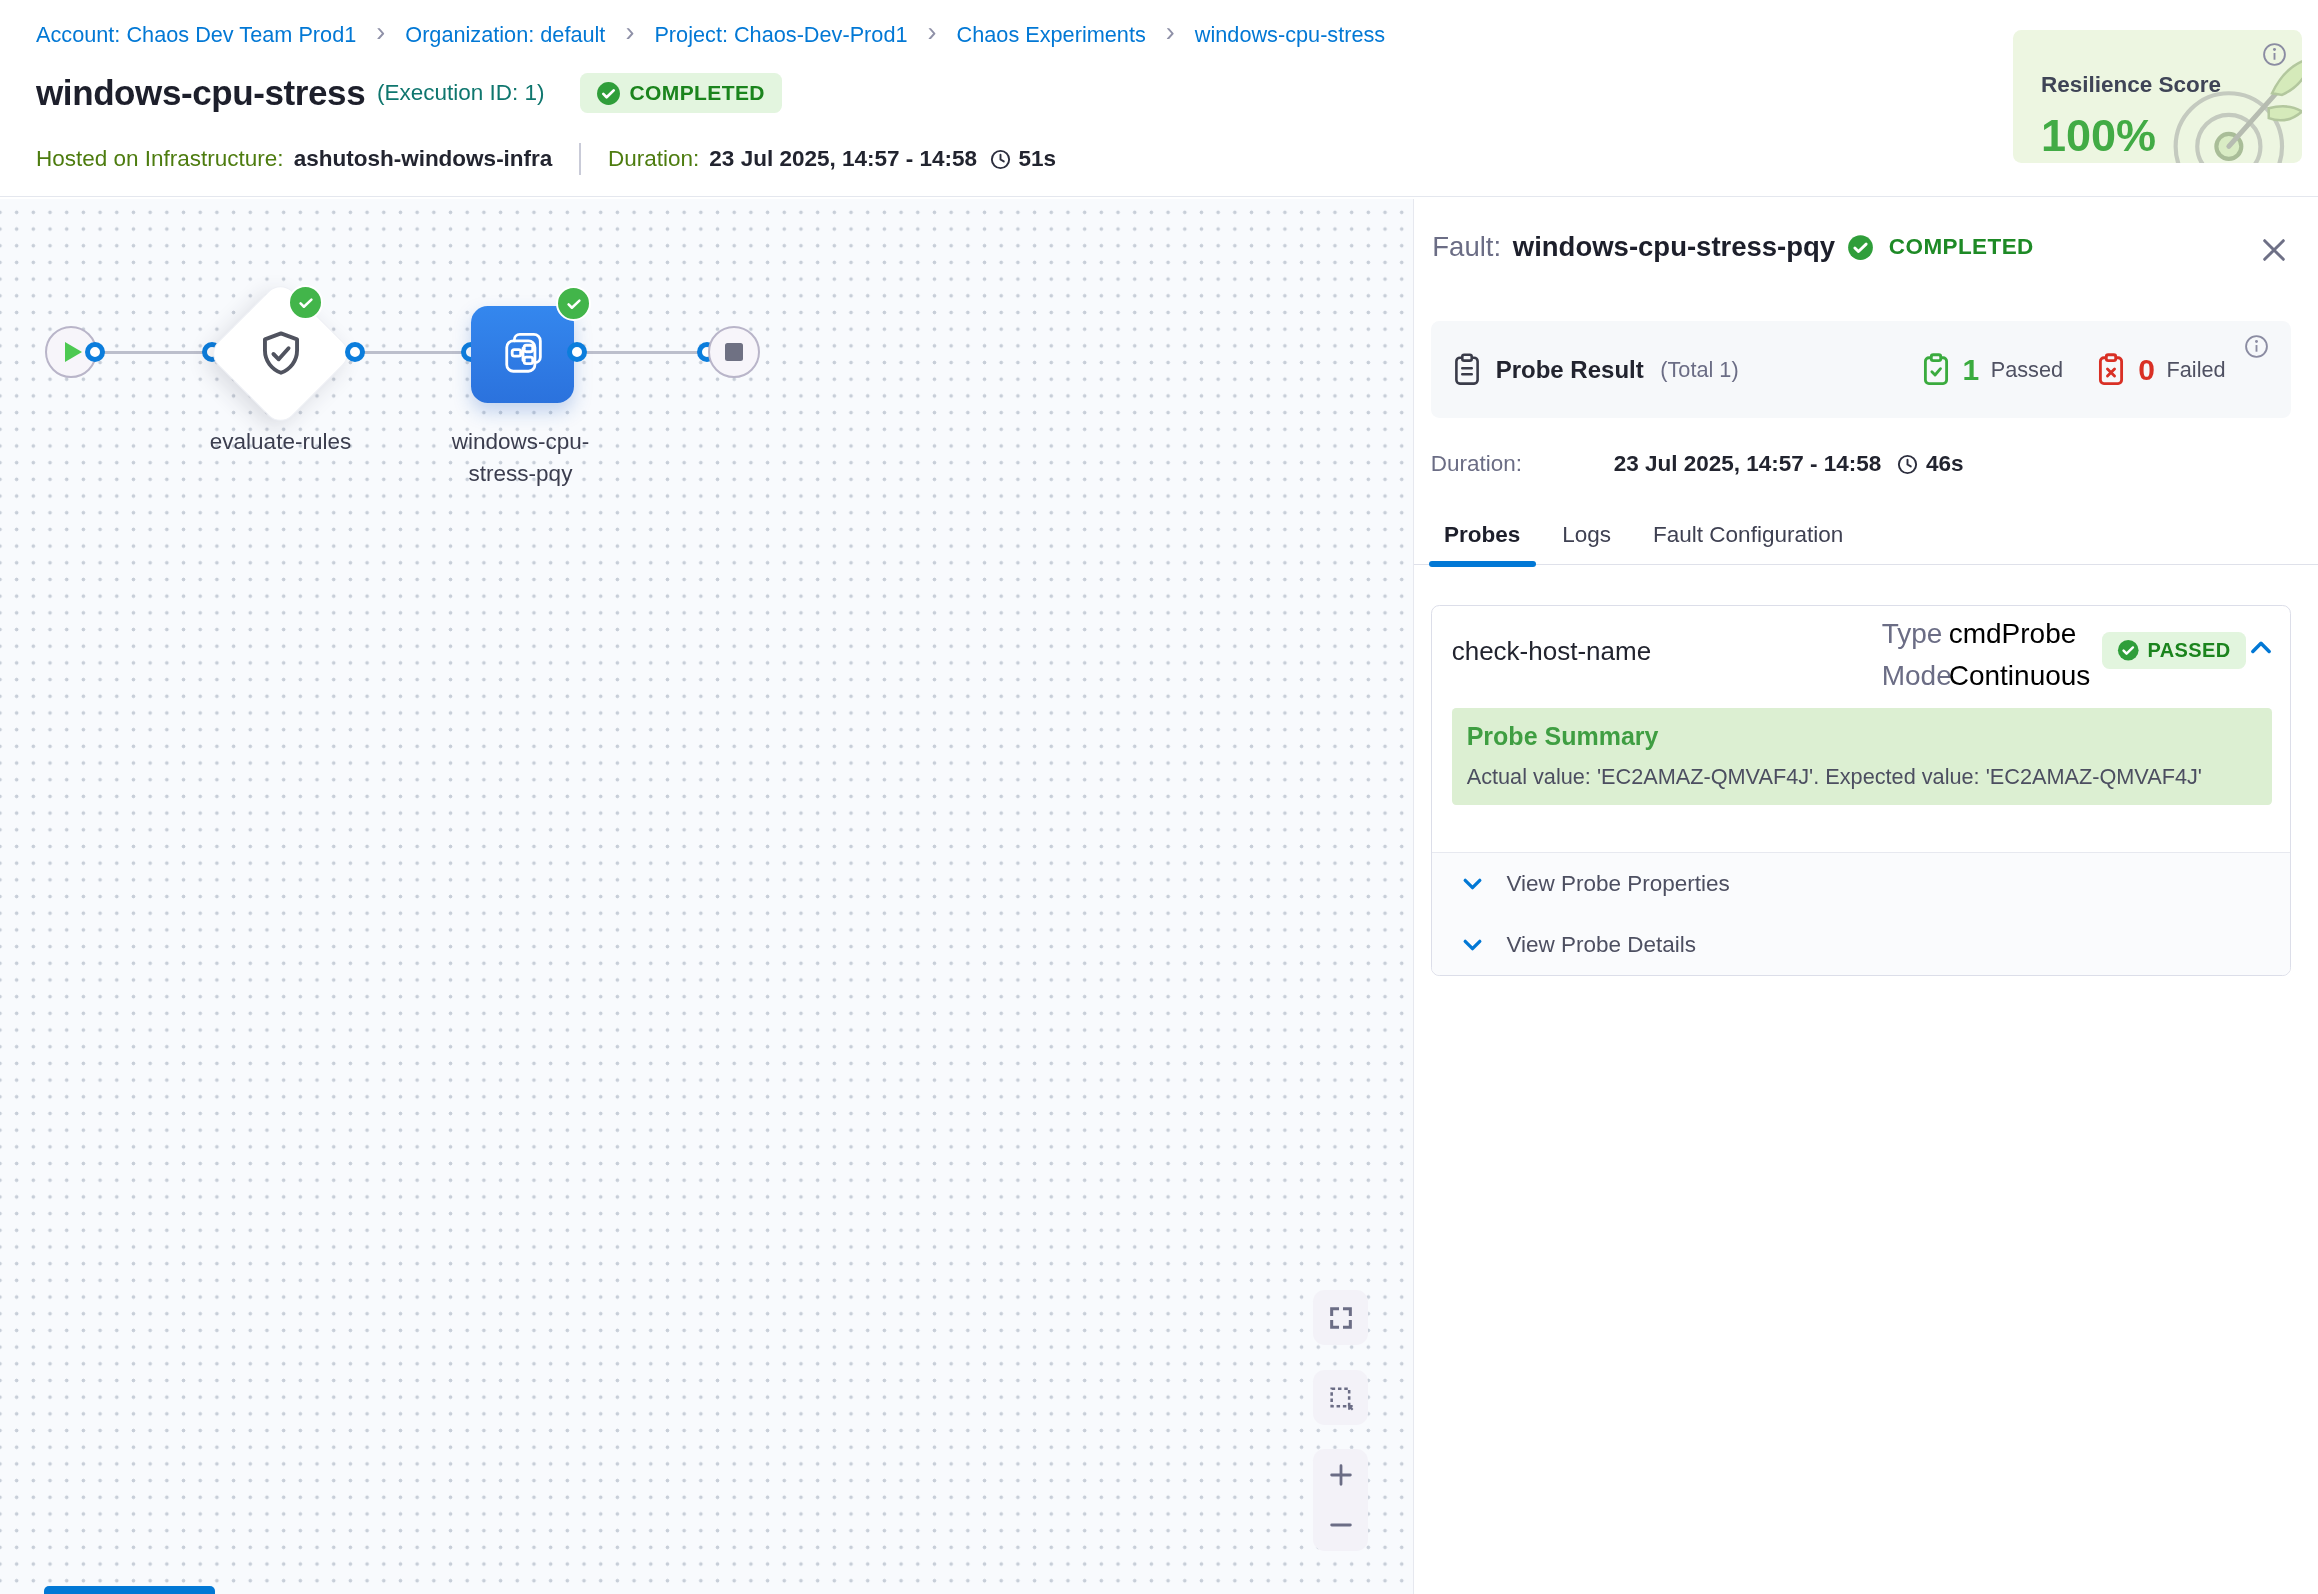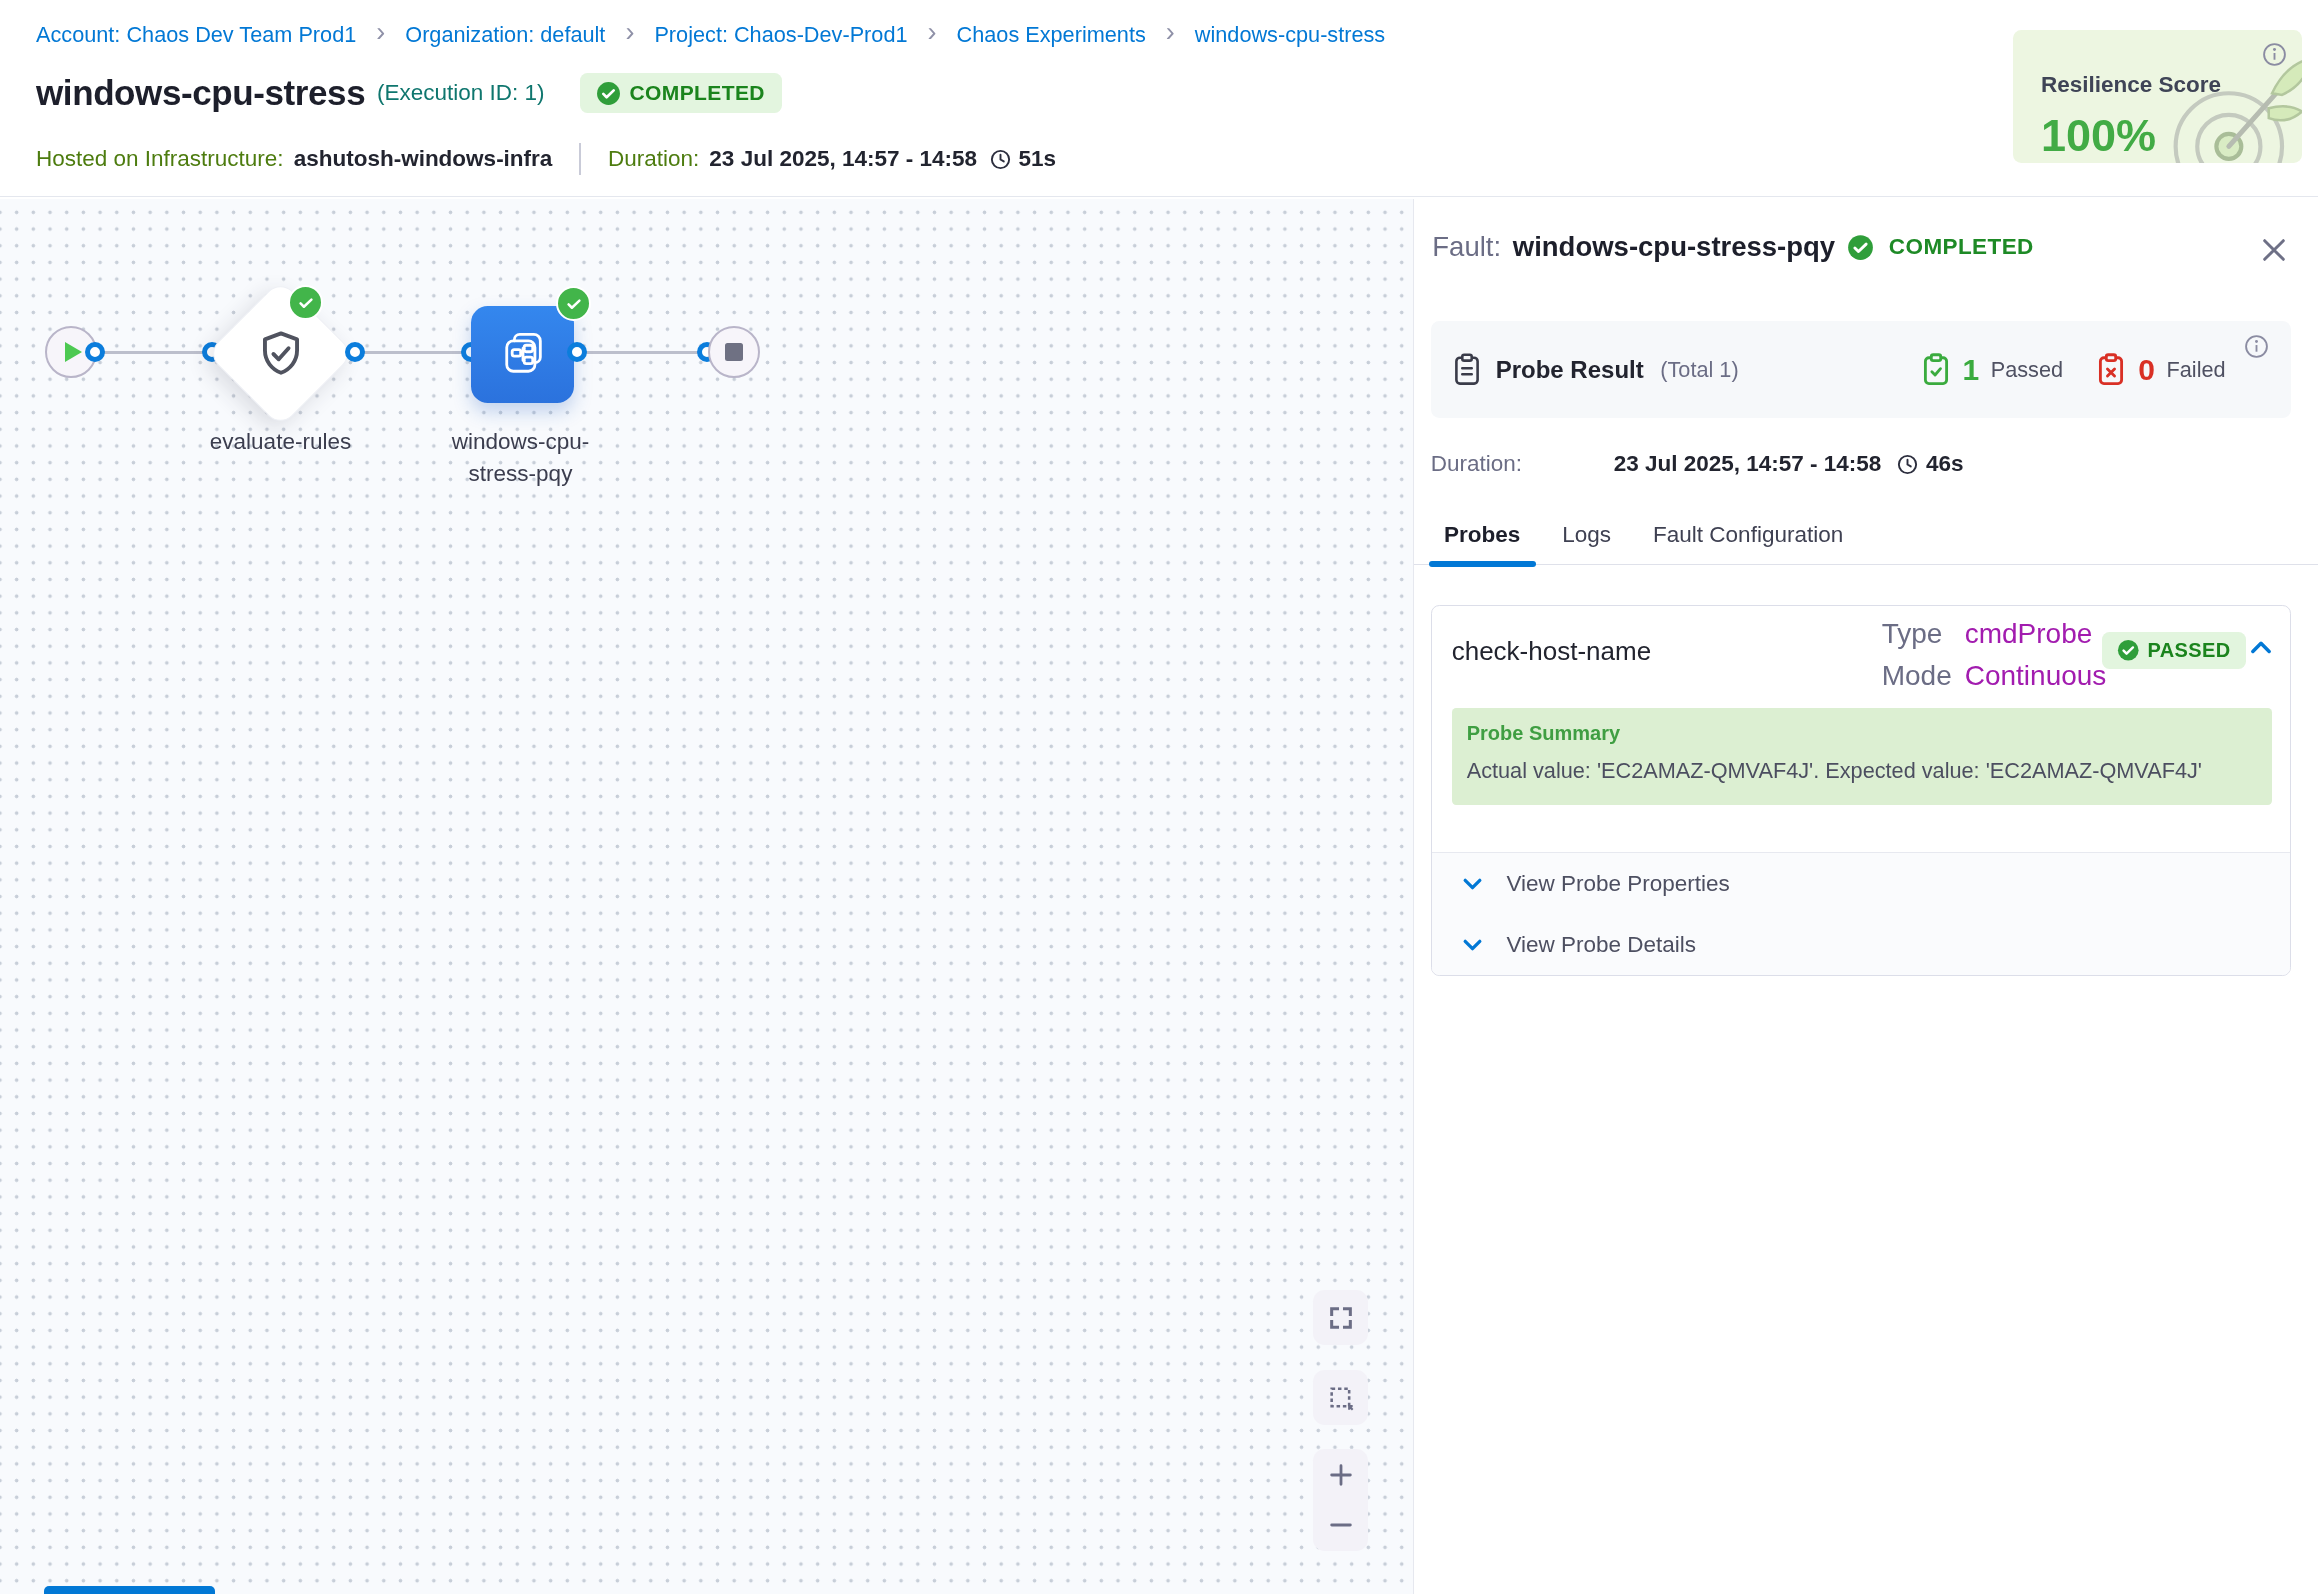--- a/index.html
+++ b/index.html
@@ -99,28 +99,28 @@
   .tab.active { font-weight:700; color:#1d1f2b; }
   .tab-underline { position:absolute; left:15px; bottom:-3.3px; width:107px; height:6.7px;
                    border-radius:4.2px; background:#0278d5; }
 
   .probe-card { position:absolute; left:16.7px; top:406px; width:860px; height:371px;
                 border:1.7px solid #dcdee9; border-radius:8.3px; background:#fff; overflow:hidden; }
   .card-name { position:absolute; left:20px; top:30px; font-size:26px; color:#22242f; }
   .tm-grid { position:absolute; left:450px; top:11.7px; display:grid;
              grid-template-columns:67px auto; row-gap:10px; font-size:28px; }
   .tm-lab { color:#6b6d85; }
-  .tm-val { color:#a21caf;margin-left:16px; }
+  .tm-val { color:#000000; }
   .passed-badge { position:absolute; left:670px; top:26px; height:37px; border-radius:7.5px;
                   background:#e2f5de; display:flex; align-items:center; gap:8.3px; padding:0 15px; }
   .passed-badge span { color:#1b841d; font-weight:700; font-size:20px; letter-spacing:0.4px; }
   .collapse-btn { position:absolute; left:815px; top:28px; background:none; border:none; cursor:pointer; }
   .summary-box { position:absolute; left:20px; top:102px; width:820px; height:97px;
                  background:#dcefd2; border-radius:4.2px; padding:14px 15px; }
-  .summary-title { font-size:20px; font-weight:700; color:#3f9e42; }
+  .summary-title { font-size:25px; font-weight:700; color:#3f9e42; }
   .summary-text { font-size:21.7px; color:#4c4e60; margin-top:12.5px; }
   .card-lower { position:absolute; left:0; top:246px; width:100%; bottom:0; background:#fafbfd;
                 border-top:0.8px solid #e7e9f0; display:flex; flex-direction:column; }
   .link-row { flex:1; display:flex; align-items:center; gap:21.7px; padding-left:28px;
               font-size:22.5px; color:#4d4f61; cursor:pointer; }
 
   svg { display:block; }
 </style>
 </head>
 <body>

